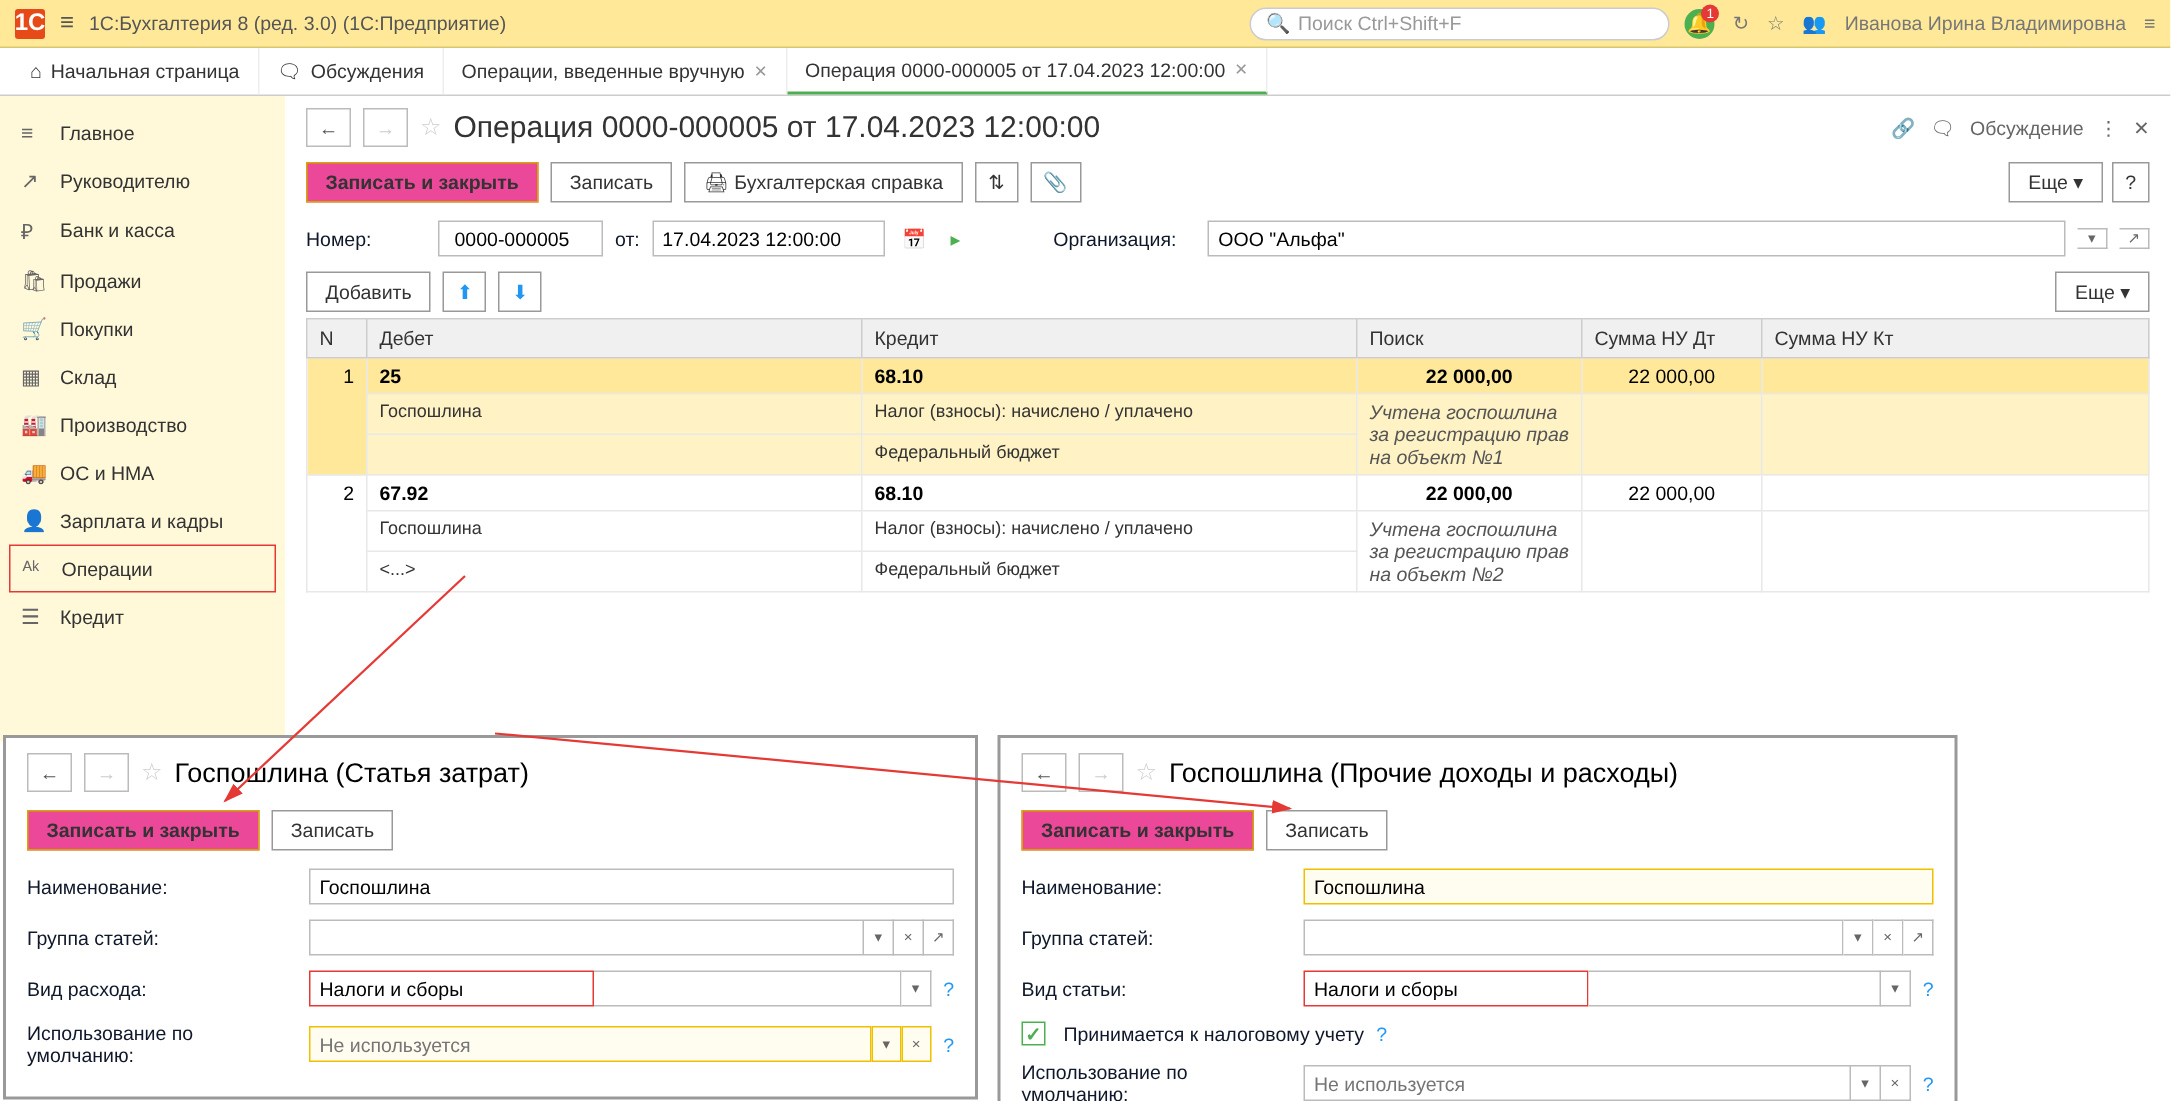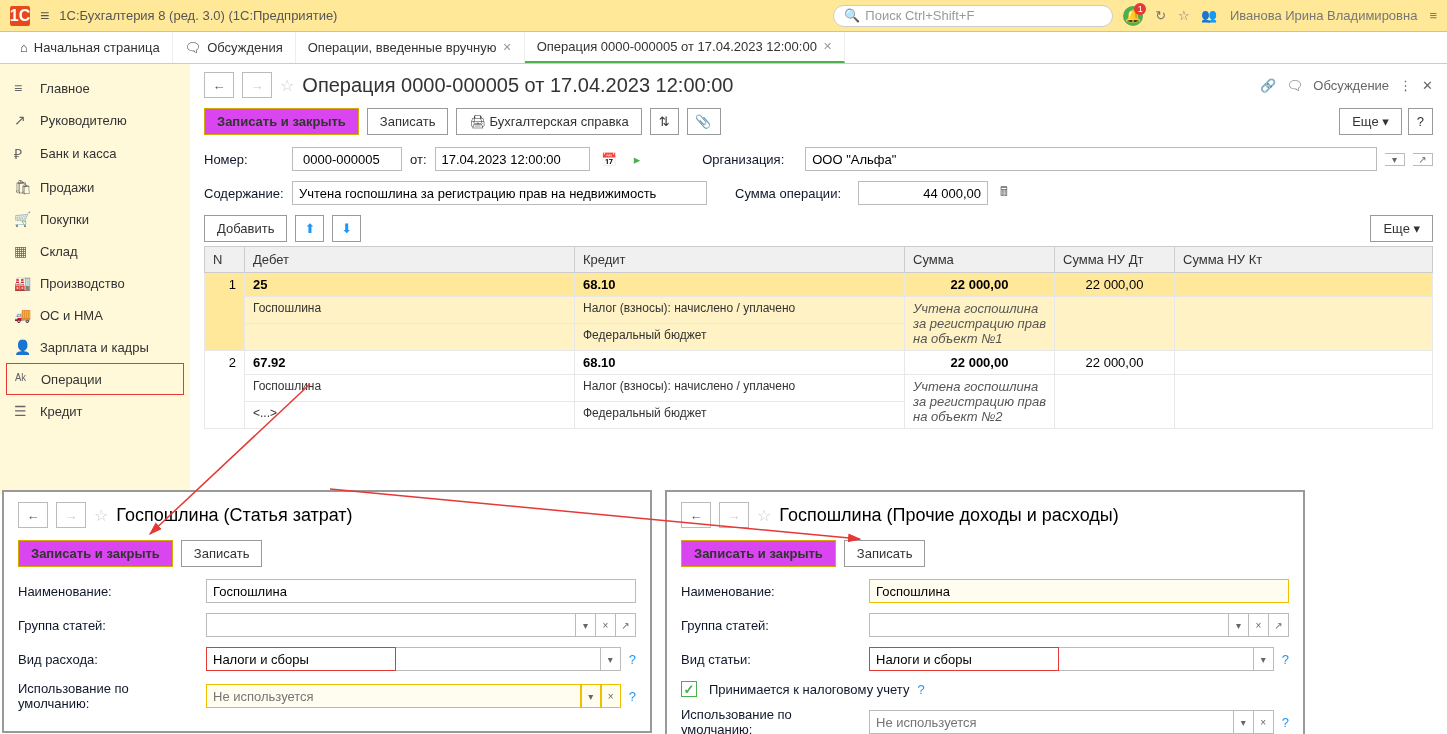--- a/index.html
+++ b/index.html
@@ -23,21 +23,21 @@
 .navitem .ico{width:16px;color:#666;font-size:14px;}
 .content{flex:1;background:#fff;padding:8px 14px;position:relative;}
 .hdr-row{display:flex;align-items:center;gap:8px;margin-bottom:10px;}
 .navbtn{width:30px;height:26px;border:1px solid #bbb;background:#fff;display:flex;align-items:center;justify-content:center;color:#555;}
 .navbtn.dis{color:#ccc;}
 .star{color:#ccc;font-size:16px;}
 .h1{font-size:20px;color:#333;}
 .hdr-right{margin-left:auto;display:flex;align-items:center;gap:10px;color:#666;}
 .btnrow{display:flex;align-items:center;gap:8px;margin-bottom:12px;}
 .btn{padding:5px 12px;border:1px solid #999;background:#fff;cursor:pointer;color:#333;}
-.btn.primary{background:#d946ef;border-color:#d4a800;font-weight:bold;}
+.btn.primary{background:#ec4899;border-color:#d4a800;font-weight:bold;}
 .btn.icon{padding:5px 8px;}
 .more-btn{margin-left:auto;}
 .formrow{display:flex;align-items:center;gap:8px;margin-bottom:10px;}
 .lbl{color:#0f172a;}
 .inp{border:1px solid #bbb;padding:3px 6px;background:#fff;height:24px;}
 .cal-ico{color:#666;padding:0 4px;}
 .table-toolbar{display:flex;gap:8px;margin-bottom:4px;}
 .tbl{width:100%;border-collapse:collapse;}
 .tbl th{background:#f0f0f0;border:1px solid #ccc;padding:5px 8px;text-align:left;font-weight:normal;color:#333;}
 .tbl td{border:1px solid #e8e8e8;padding:4px 8px;vertical-align:top;}
@@ -186,42 +186,35 @@
       <span class="lbl">от:</span>
       <input class="inp" style="width: 155px;" value="17.04.2023 12:00:00">
       <span class="cal-ico">📅</span>
       <span class="cal-ico" style="color:#4caf50">▸</span>
       <span class="lbl" style="margin-left:50px;width:95px">Организация:</span>
       <input class="inp" style="flex: 1 1 0%;" value="ООО &quot;Альфа&quot;">
       <span class="dd-btn">▾</span>
       <span class="dd-btn">↗</span>
     </div>
 
-    <div class="formrow">
-      <span class="lbl" style="width:80px">Содержание:</span>
-      <input class="inp" style="width: 415px;" value="Учтена госпошлина за регистрацию прав на недвижимость">
-      <span class="lbl" style="margin-left:20px;width:115px">Сумма операции:</span>
-      <input class="inp amt" style="width: 130px; text-align: right;" value="44 000,00">
-      <span class="cal-ico">🖩</span>
-    </div>
 
     <div class="table-toolbar">
       <button class="btn">Добавить</button>
       <button class="btn icon" style="color:#2196f3">⬆</button>
       <button class="btn icon" style="color:#2196f3">⬇</button>
       <button class="btn more-btn"><span>Еще</span> ▾</button>
     </div>
 
     <table class="tbl">
       <thead>
           <tr>
         <th class="num-col">N</th>
         <th style="width:330px">Дебет</th>
         <th style="width:330px">Кредит</th>
-        <th style="width:150px">Сумма</th>
+        <th style="width:150px">Поиск</th>
         <th style="width:120px">Сумма НУ Дт</th>
         <th>Сумма НУ Кт</th>
       </tr>
         </thead>
       <tbody id="tbody">
           <tr class="hl2">
             <td class="num-col" rowspan="3">1</td>
     <td class="bold">25</td>
     <td class="bold">68.10</td>
     <td class="amt bold">22 000,00</td>

